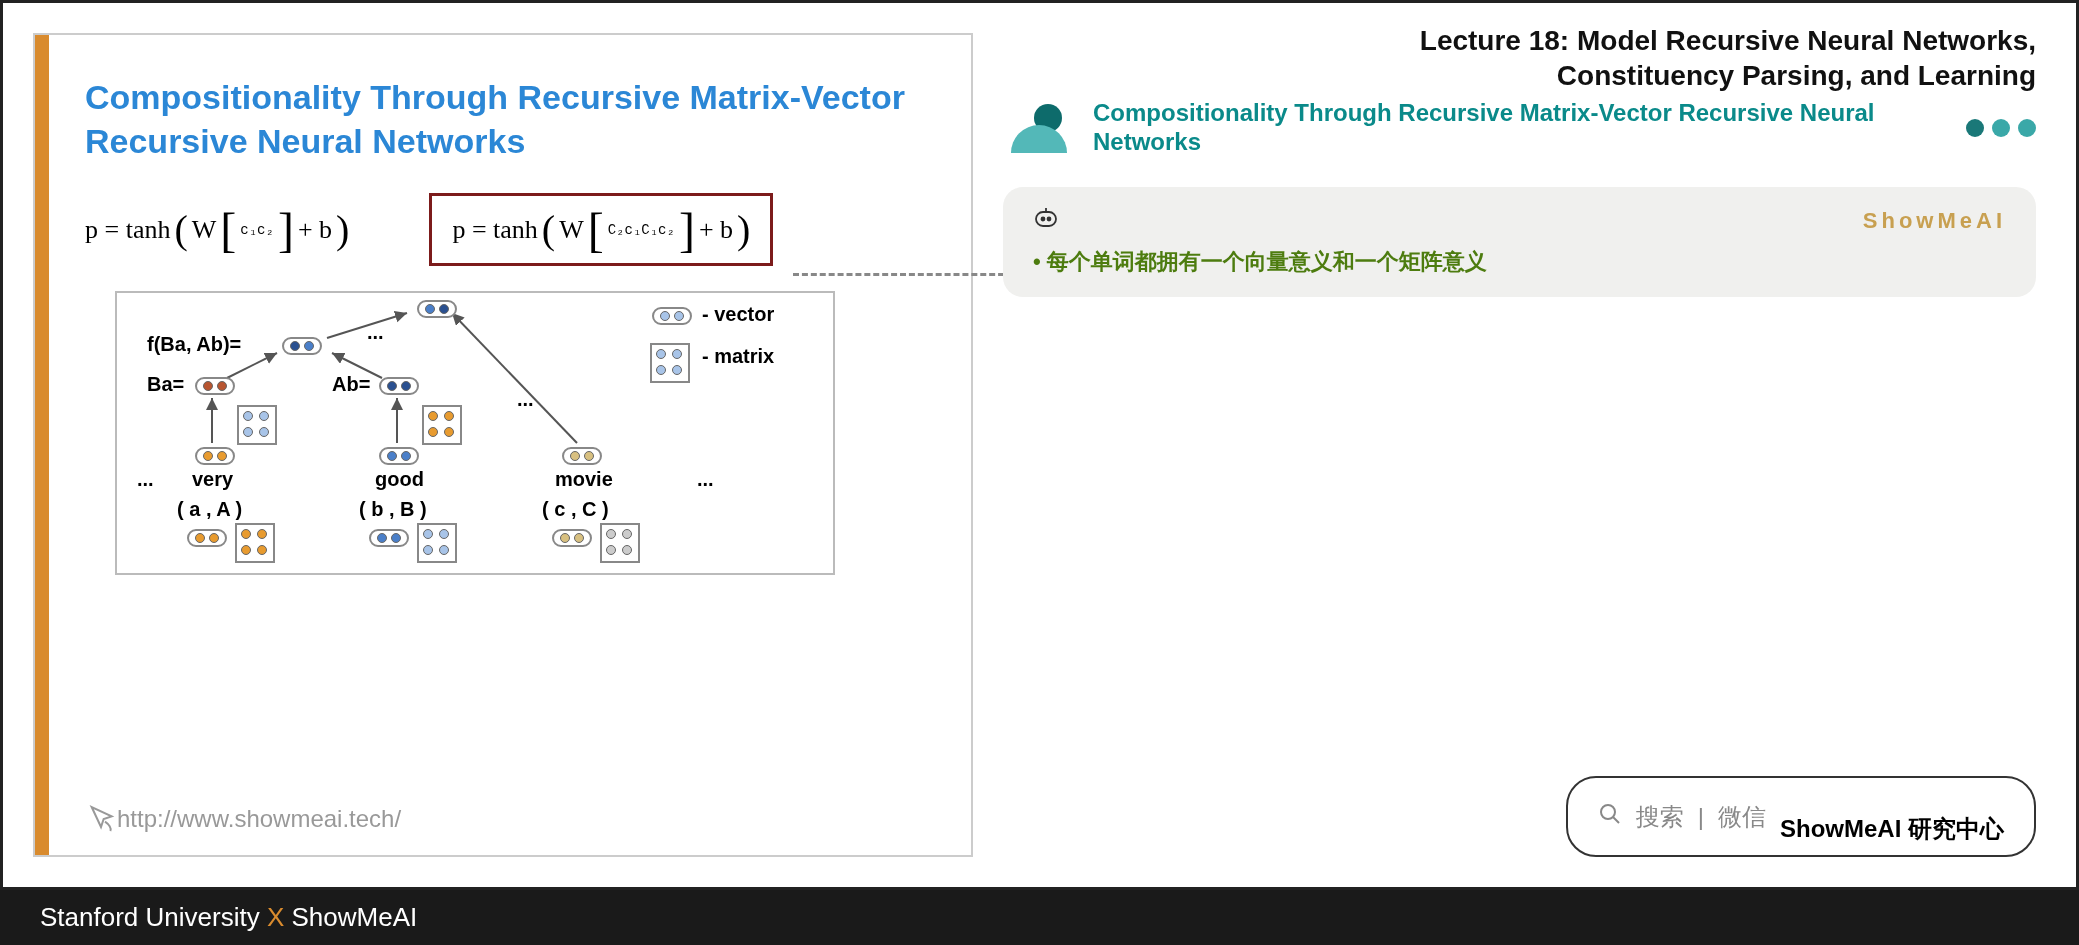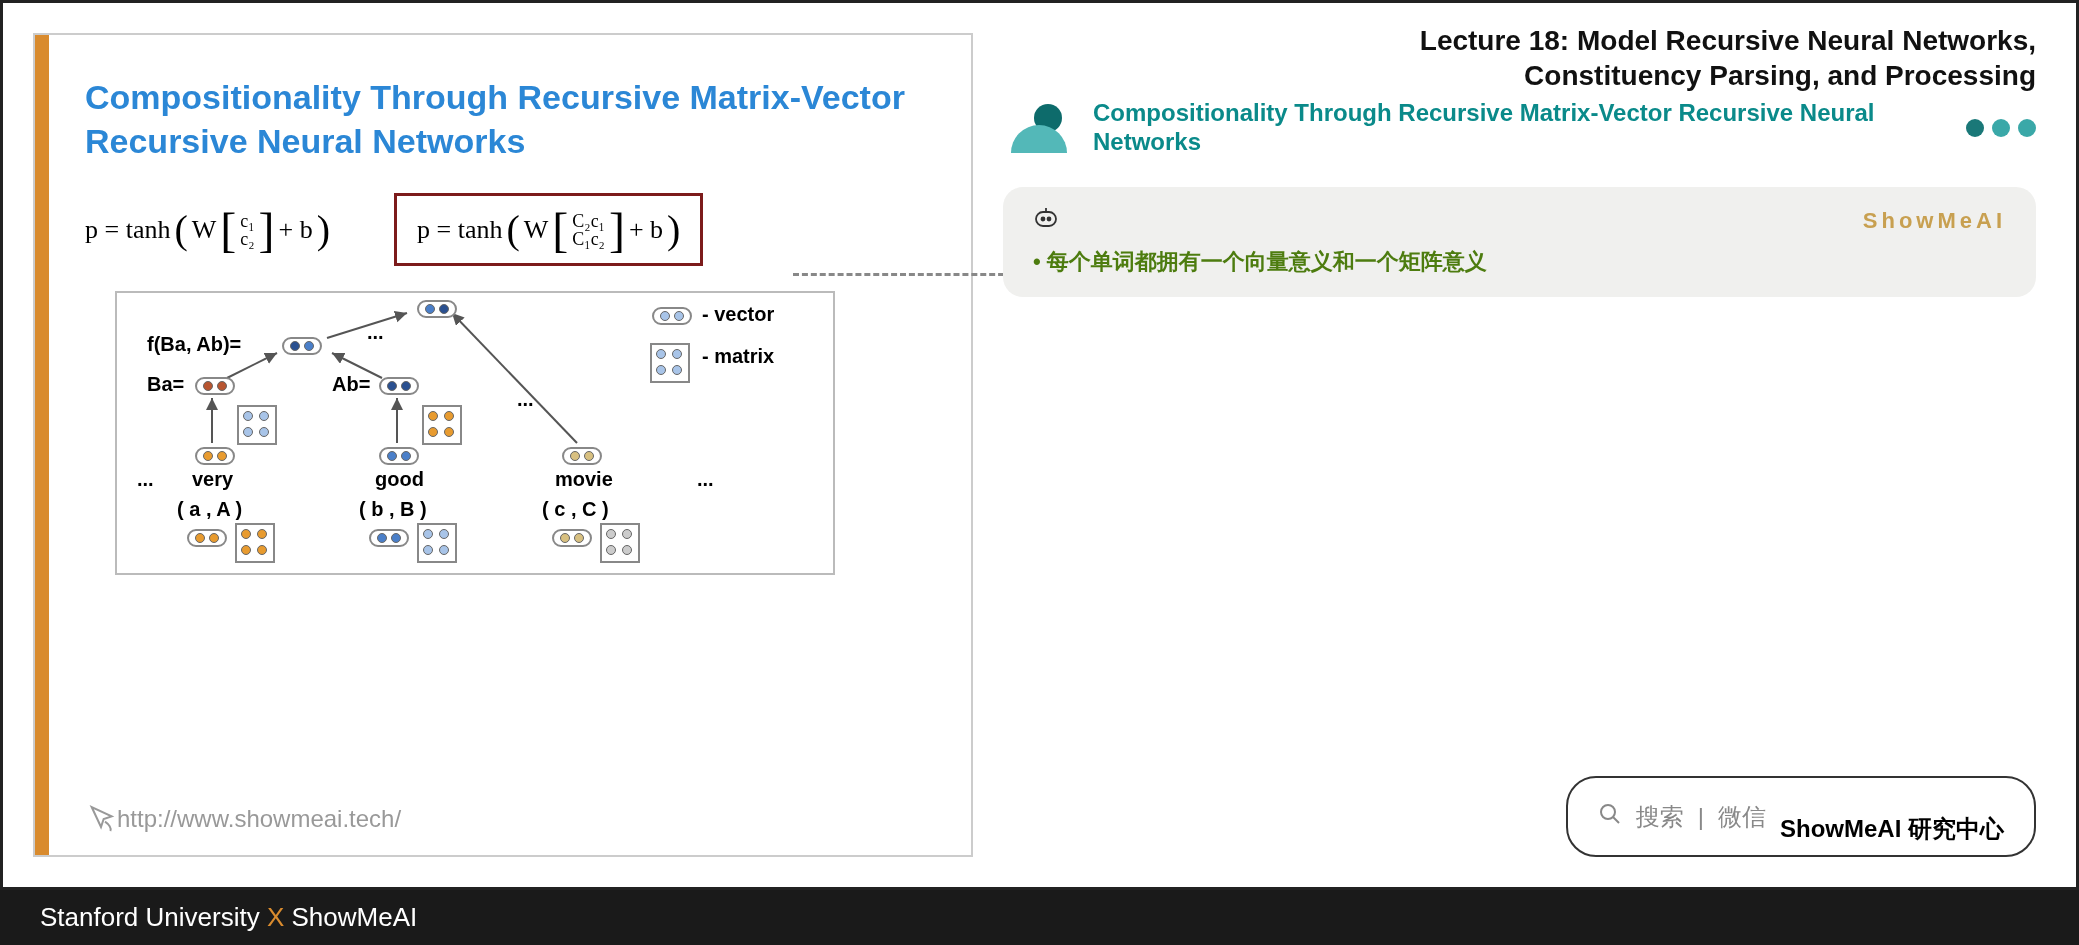--- a/index.html
+++ b/index.html
@@ -42,39 +42,40 @@
 .slide-title {
   color: #2b87d6;
   font-weight: 700;
   font-size: 34px;
   line-height: 1.3;
   margin-bottom: 30px;
 }
 .formulas {
   display: flex;
   align-items: center;
-  gap: 64px;
+  gap: 80px;
   margin-bottom: 25px;
   font-size: 26px;
   font-family: "Cambria Math", serif;
 }
 .formula {
   display: flex;
   align-items: center;
   gap: 4px;
 }
 .formula-box {
   border: 3px solid #7c1b1b;
   padding: 10px 20px;
 }
 .frac-col {
   display: inline-flex;
-  flex-direction: column;
-  font-size: 18px;
+  flex-direction: row;
+  font-size: 14px;
   line-height: 1;
+  font-family: Liberation Mono, monospace;
 }
 .bracket {
   font-size: 48px;
   line-height: 0.8;
 }
 .diagram-box {
   border: 2px solid #bbb;
   width: 720px;
   margin-left: 30px;
 }
@@ -445,21 +446,21 @@
         <span>http://www.showmeai.tech/</span>
       </div>
     </div>
   </div>
 
   <div class="connector" style="top:270px; left:790px; width:220px;"></div>
 
   <div class="right-panel">
     <div class="lecture-title">
       <div>Lecture 18: Model Recursive Neural Networks,</div>
-      <div>Constituency Parsing, and Processing</div>
+      <div>Constituency Parsing, and Learning</div>
     </div>
     <div class="section-row">
       <div class="section-deco">
         <svg width="80" height="50">
           <circle cx="45" cy="15" r="14" fill="#0d6b6b"></circle>
           <path d="M8 50 A28 28 0 0 1 64 50 Z" fill="#53b8b8"></path>
         </svg>
       </div>
       <div class="section-title">Compositionality Through Recursive Matrix-Vector Recursive Neural Networks</div>
       <div class="teal-dots">

